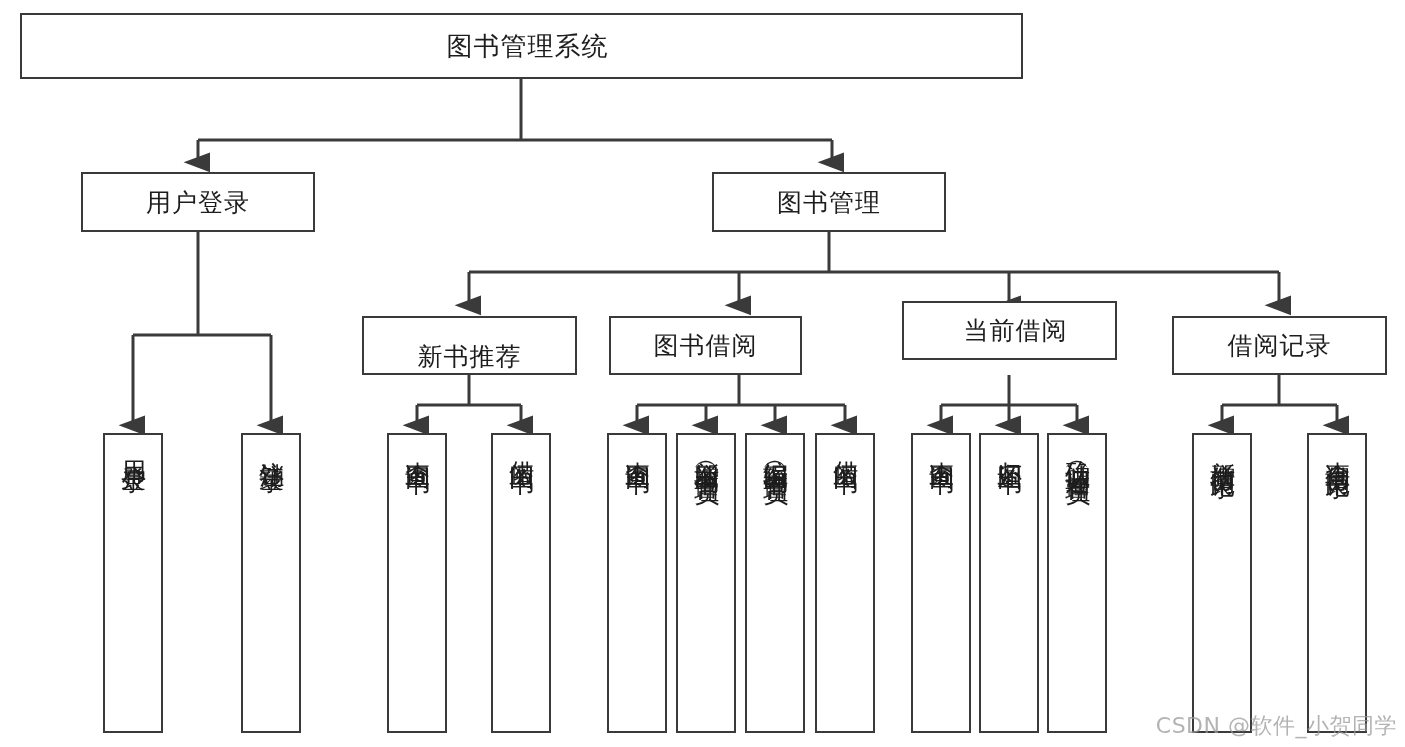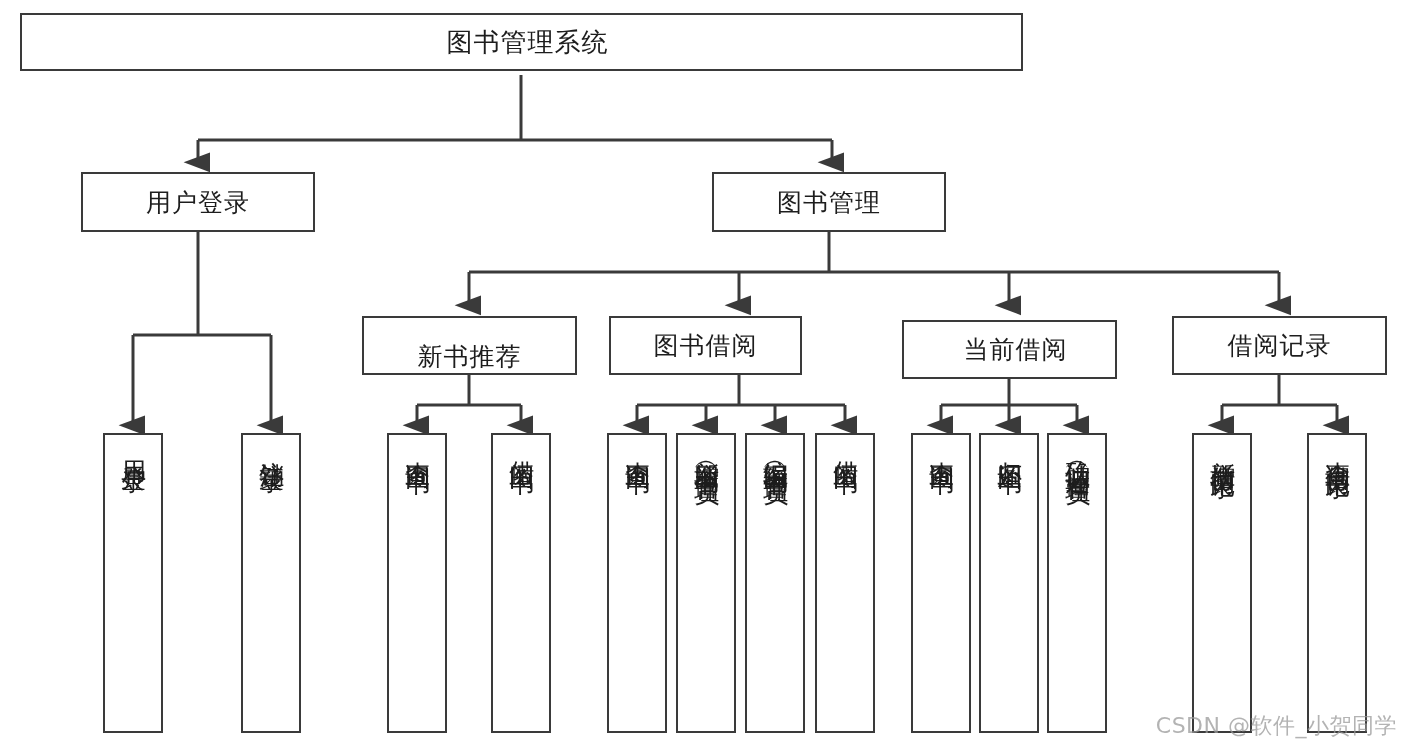--- a/index.html
+++ b/index.html
@@ -116,38 +116,38 @@
       <path d="M1009,405 L1009,425" marker-end="url(#arrow)"></path>
       <path d="M1077,405 L1077,425" marker-end="url(#arrow)"></path>
 
       <path d="M1279,375 L1279,405"></path>
       <path d="M1222,405 L1337,405"></path>
       <path d="M1222,405 L1222,425" marker-end="url(#arrow)"></path>
       <path d="M1337,405 L1337,425" marker-end="url(#arrow)"></path>
     </g>
   </svg>
 
-  <div class="node horiz root" style="left:20px; top:13px; width:1003px; height:58px;padding-left:12px;">
+  <div class="node horiz root" style="left:20px; top:13px; width:1003px; height:66px;padding-left:12px;">
     <span class="htext">图书管理系统</span>
   </div>
 
   <div class="node horiz" style="left:81px; top:172px; width:234px; height:60px;">
     <span class="htext">用户登录</span>
   </div>
   <div class="node horiz" style="left:712px; top:172px; width:234px; height:60px;">
     <span class="htext">图书管理</span>
   </div>
 
   <div class="node horiz" style="left:362px; top:316px; width:215px; height:59px;align-items:flex-end;">
     <span class="htext">新书推荐</span>
   </div>
   <div class="node horiz" style="left:596px; top:316px; width:193px; height:59px;margin-left:13px;">
     <span class="htext">图书借阅</span>
   </div>
-  <div class="node horiz" style="left:902px; top:320px; width:215px; height:59px;padding-left:12px;">
+  <div class="node horiz" style="left:902px; top:301px; width:215px; height:59px;padding-left:12px;">
     <span class="htext">当前借阅</span>
   </div>
   <div class="node horiz" style="left:1172px; top:316px; width:215px; height:59px;">
     <span class="htext">借阅记录</span>
   </div>
 
   <div class="node leaf" style="left:103px; top:433px; width:60px; height:300px;">
     <span class="vtext">用户登录</span>
   </div>
   <div class="node leaf" style="left:241px; top:433px; width:60px; height:300px;">

